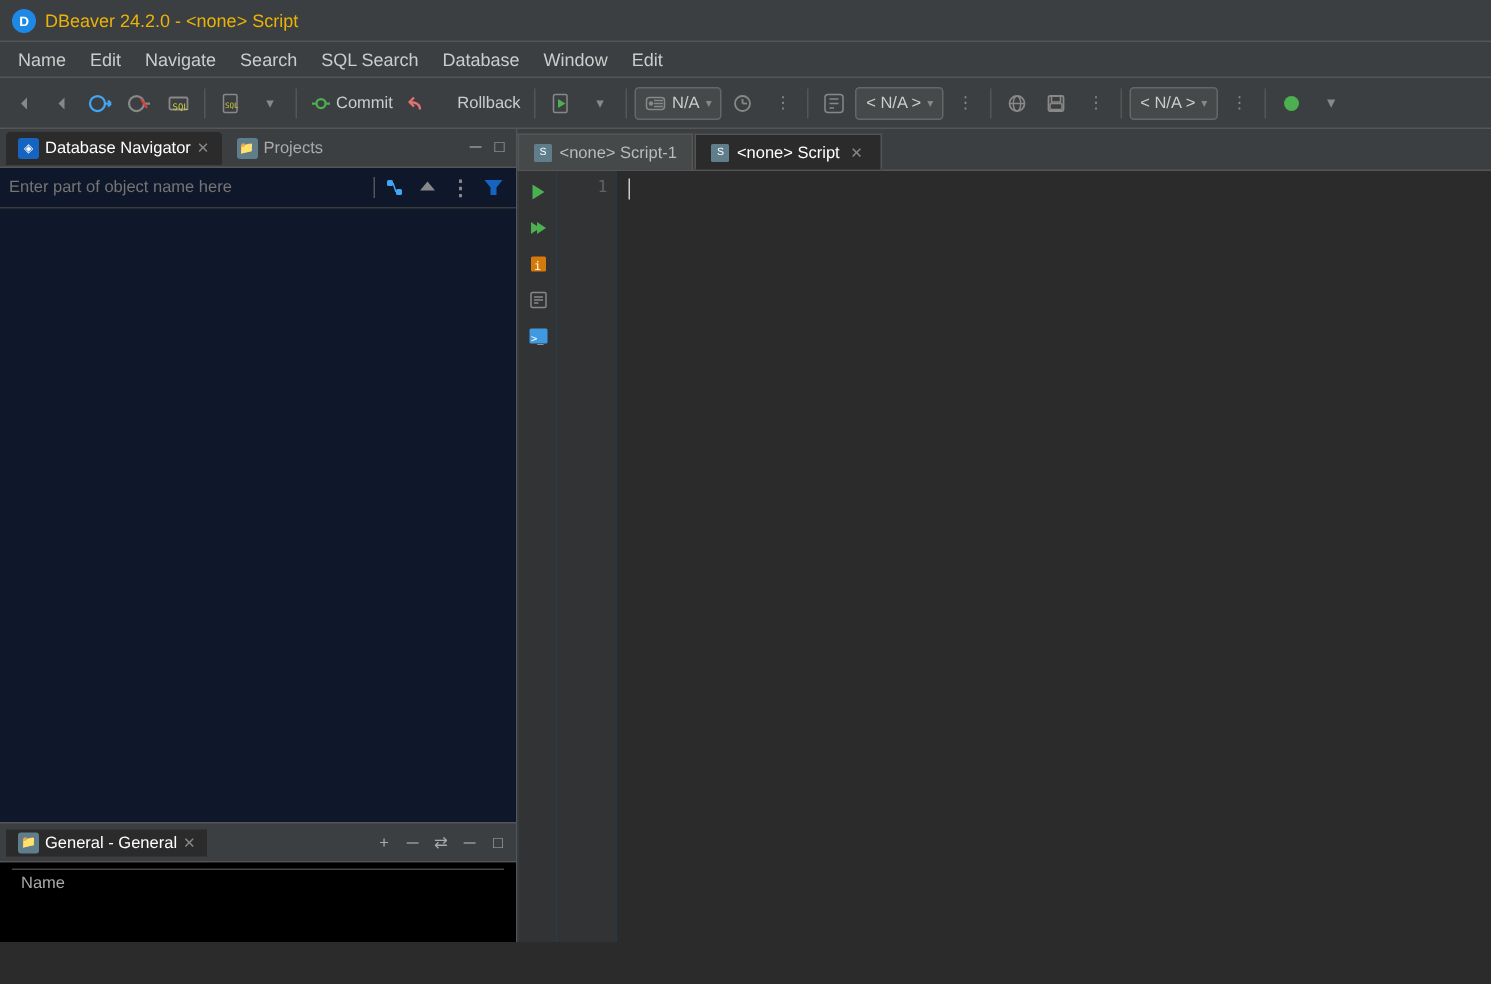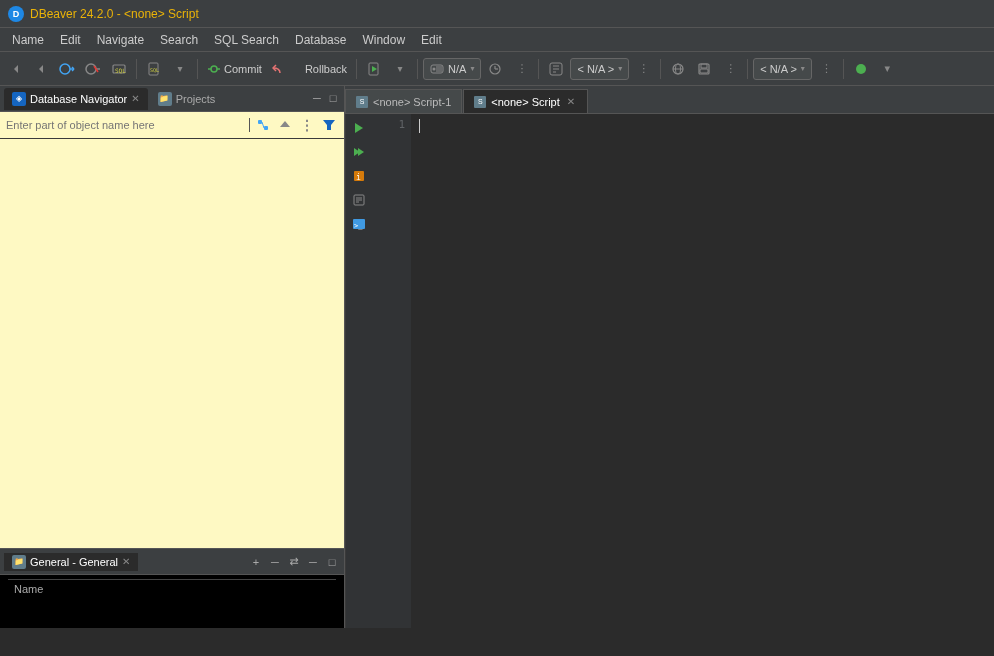--- a/index.html
+++ b/index.html
@@ -166,21 +166,21 @@
       cursor: pointer;
       color: #aaa;
       font-size: 11px;
     }
 
     
     .db-navigator {
       flex: 1;
       display: flex;
       flex-direction: column;
-      background: #fef9c3;
+      background: #0f172a;
       overflow: hidden;
     }
     .db-nav-toolbar {
       display: flex;
       align-items: center;
       padding: 4px 6px;
       gap: 4px;
       border-bottom: 1px solid #3a3a3a;
     }
     .db-nav-search {

